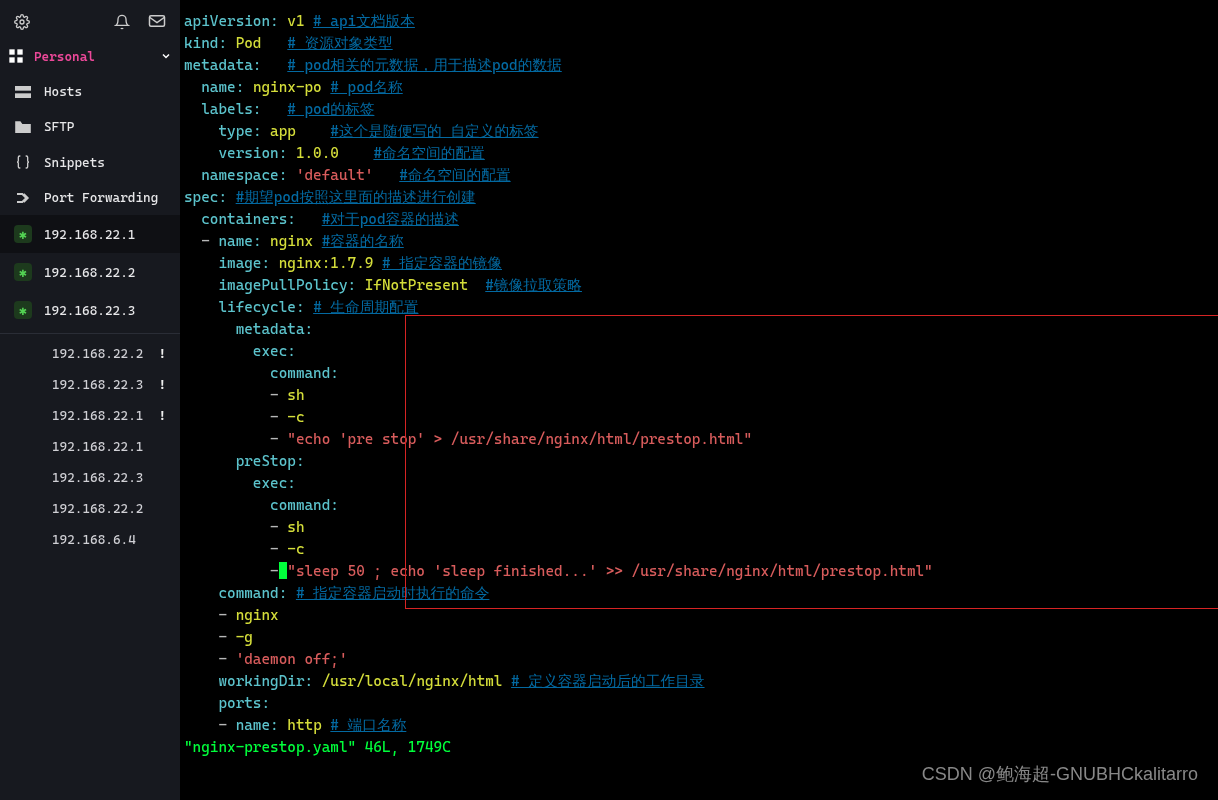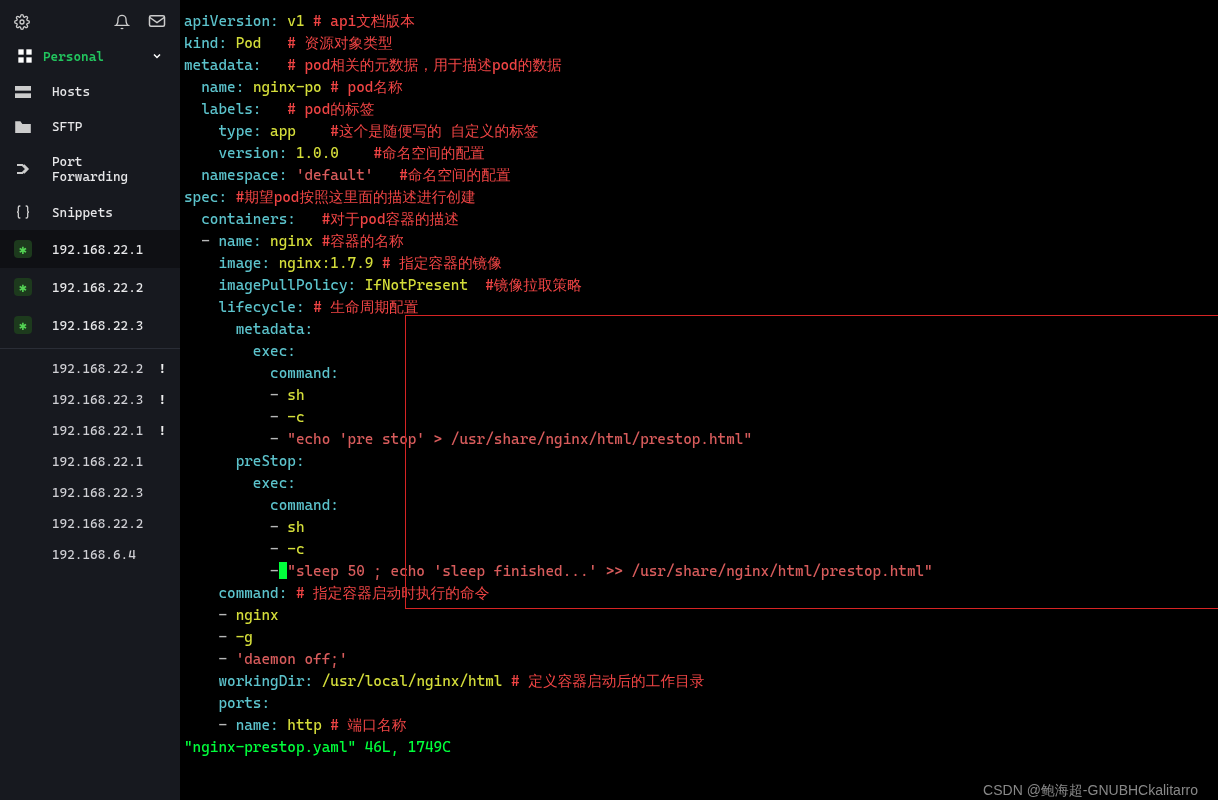--- a/index.html
+++ b/index.html
@@ -1,42 +1,42 @@
 <!DOCTYPE html>
 <html><head>
 <meta charset="utf-8">
 <style>
 * { box-sizing: border-box; margin: 0; padding: 0; }
 body { background: #000; font-family: ui-monospace, "Cascadia Mono", Consolas, monospace; color: #ccc; width: 1218px; height: 800px; overflow: hidden; display: flex; }
 .sidebar { width: 180px; background: #17191f; display: flex; flex-direction: column; }
 .topbar { display: flex; justify-content: space-between; padding: 14px 14px 8px; }
 .topbar .icon { color: #bbb; cursor: pointer; }
 .topbar-right { display:flex; gap:18px; }
-.section-hdr { display:flex; align-items:center; gap:10px; padding:10px 17px; color:#22c55e; font-size:13px; font-weight:600; cursor:pointer; }
+.section-hdr { display:flex; align-items:center; gap:10px; padding:10px 8px; color:#ec4899; font-size:13px; font-weight:600; cursor:pointer; }
 .section-hdr .chev { margin-left:auto; }
-.nav-item { display:flex; align-items:center; gap:20px; padding:10px 14px; color:#e8e8ea; font-size:13px; cursor:pointer; }
+.nav-item { display:flex; align-items:center; gap:12px; padding:10px 14px; color:#e8e8ea; font-size:13px; cursor:pointer; }
 .nav-item.active { background:#0f1014; }
 .nav-item .icon { width:18px; display:inline-flex; justify-content:center; }
 .divider { height:1px; background:#2a2d36; margin:4px 0; }
 .sub-item { display:flex; align-items:center; padding:8px 14px 8px 52px; color:#d0d0d5; font-size:13px; cursor:pointer; position:relative; }
 .sub-item .bang { margin-left:auto; color:#eee; font-weight:bold; }
 .status-dot { position:absolute; left:24px; width:18px; height:18px; border-radius:4px; display:inline-flex; align-items:center; justify-content:center; }
 .dot-green { background:#1d3a1d; color:#53d353; }
 .search-icon { margin-left:auto; }
 .editor { flex:1; background:#000; padding:10px 0 0 0; overflow:hidden; position:relative; }
 .editor pre { font-family: ui-monospace,"Cascadia Mono",Consolas,monospace; font-size:14.7px; line-height:22px; white-space:pre; padding-left:4px; }
 .kw { color:#5cc3cc; } 
 .val { color:#d4dd3a; } 
-.cm { color:#ef4444; } 
+.cm { color:#0369a1;text-decoration:underline; } 
 .str { color:#d85c5c; } 
 .punc { color:#b7b8b8; }
 .cursor-block { background:#00ff3b; color:#000; }
 .status-line { color:#00ff3b; }
 .redbox { position:absolute; border:1.5px solid #d62424; pointer-events:none; }
-.watermark { position:absolute; right:20px; bottom:0; color:#888; font-size:14px; font-family:sans-serif; }
+.watermark { position:absolute; right:20px; bottom:14px; color:#888; font-size:18px; font-family:sans-serif; }
 svg { display:block; }
 </style>
 </head>
 <body>
 
 <div class="sidebar">
   <div class="topbar">
     <span class="icon">
       <svg width="16" height="16" viewBox="0 0 24 24" fill="none" stroke="#ccc" stroke-width="2">
           <circle cx="12" cy="12" r="3"></circle>
@@ -88,35 +88,35 @@
   <div class="nav-item">
     <span class="icon">
       <svg width="16" height="13" viewBox="0 0 24 20" fill="#ccc">
           <path d="M0 2h8l3 4h13v14H0z"></path>
         </svg>
     </span>
     <span>SFTP</span>
   </div>
   <div class="nav-item">
     <span class="icon">
+      <svg width="16" height="16" viewBox="0 0 24 24" fill="none" stroke="#ccc" stroke-width="2">
+          <path d="M8 3H7a2 2 0 0 0-2 2v5a2 2 0 0 1-2 2 2 2 0 0 1 2 2v5c0 1.1.9 2 2 2h1"></path>
+          <path d="M16 3h1a2 2 0 0 1 2 2v5c0 1.1.9 2 2 2a2 2 0 0 0-2 2v5a2 2 0 0 1-2 2h-1"></path>
+        </svg>
+    </span>
+    <span>Snippets</span>
+  </div>
+  <div class="nav-item">
+    <span class="icon">
       <svg width="16" height="12" viewBox="0 0 24 18" fill="none" stroke="#ccc" stroke-width="3">
           <path d="M3 3h8l6 6-6 6H3"></path>
           <path d="m13 3 6 6-6 6"></path>
         </svg>
     </span>
     <span>Port Forwarding</span>
-  </div>
-  <div class="nav-item">
-    <span class="icon">
-      <svg width="16" height="16" viewBox="0 0 24 24" fill="none" stroke="#ccc" stroke-width="2">
-          <path d="M8 3H7a2 2 0 0 0-2 2v5a2 2 0 0 1-2 2 2 2 0 0 1 2 2v5c0 1.1.9 2 2 2h1"></path>
-          <path d="M16 3h1a2 2 0 0 1 2 2v5c0 1.1.9 2 2 2a2 2 0 0 0-2 2v5a2 2 0 0 1-2 2h-1"></path>
-        </svg>
-    </span>
-    <span>Snippets</span>
   </div>
 
   <div class="nav-item active">
     <span class="status-dot dot-green" style="position:static">✱</span>
     <span>192.168.22.1</span>
   </div>
   <div class="nav-item">
     <span class="status-dot dot-green" style="position:static">✱</span>
     <span>192.168.22.2</span>
   </div>

